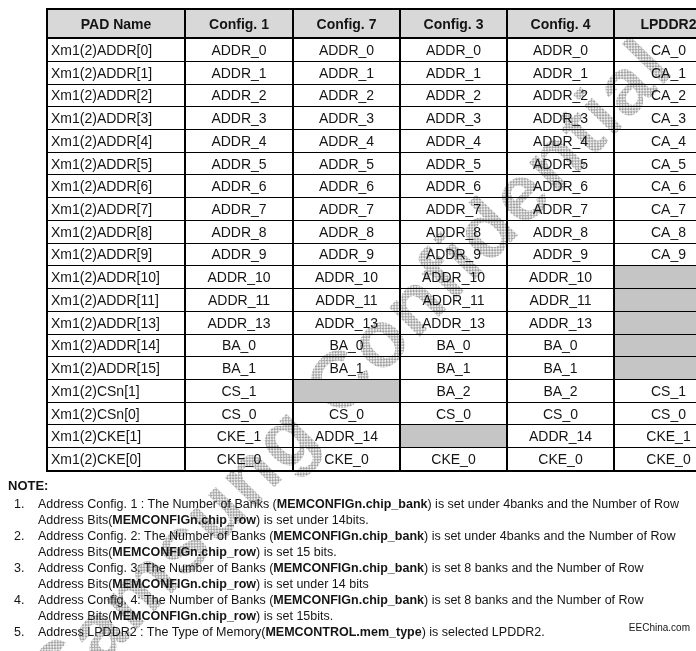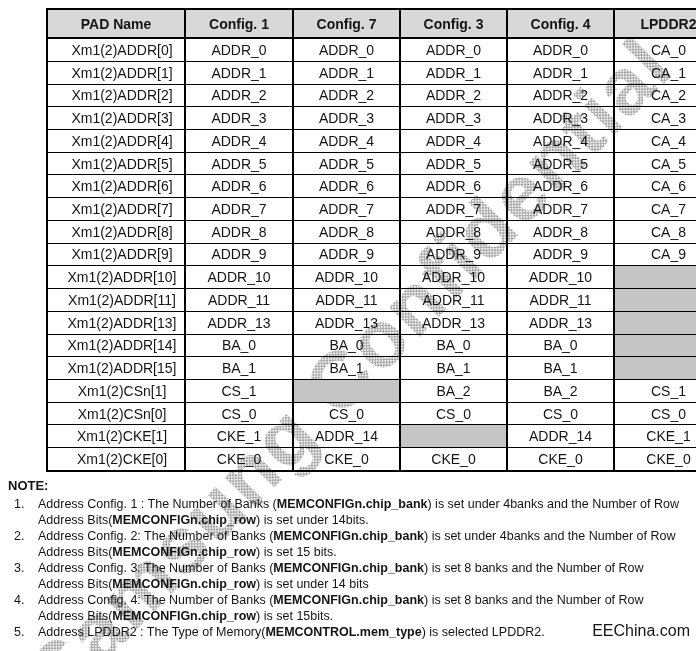--- a/index.html
+++ b/index.html
@@ -39,40 +39,40 @@
   }
   .pad-table th, .pad-table td {
     border:1px solid #000; border-left:2px solid #000; border-right:2px solid #000;
     font-size:14px; text-align:center; padding:0;
     overflow:hidden; white-space:nowrap; background:transparent;
   }
   .pad-table thead th {
     background:var(--header-bg); font-weight:bold;
     border-bottom:2px solid #000; height:27px;
   }
-  .pad-table td.pad { text-align:center; padding-left:12px; }
+  .pad-table td.pad { text-align:left; padding-left:3px; }
   .pad-table td.hatched {
     background-color:var(--dot-light);
     background-image:
       linear-gradient(45deg, var(--dot-dark) 25%, transparent 25%, transparent 75%, var(--dot-dark) 75%, var(--dot-dark)),
       linear-gradient(45deg, var(--dot-dark) 25%, var(--dot-light) 25%, var(--dot-light) 75%, var(--dot-dark) 75%, var(--dot-dark));
     background-position:0 0, 1px 1px;
     background-size:2px 2px;
   }
 
   
   .notes { position:absolute; left:8px; top:477px; width:684px; z-index:2; }
   .notes-heading { font-weight:bold; font-size:13px; line-height:17px; margin:0 0 2px 0; }
   .note-item { display:flex; font-size:12.5px; line-height:16px; }
   .note-num { flex:0 0 24px; padding-left:6px; }
   .note-text { flex:1; }
   .note-text .b { font-weight:bold; }
 
   
-  .footer { position:absolute; right:6px; top:622px; font-size:16px; z-index:2; }
+  .footer { position:absolute; right:6px; top:622px; font-size:10px; z-index:2; }
 </style>
 </head>
 <body>
 
 <div class="watermark">
   <span class="watermark-text">Samsung Confidential</span>
 </div>
 
 <table class="pad-table">
   <colgroup>

